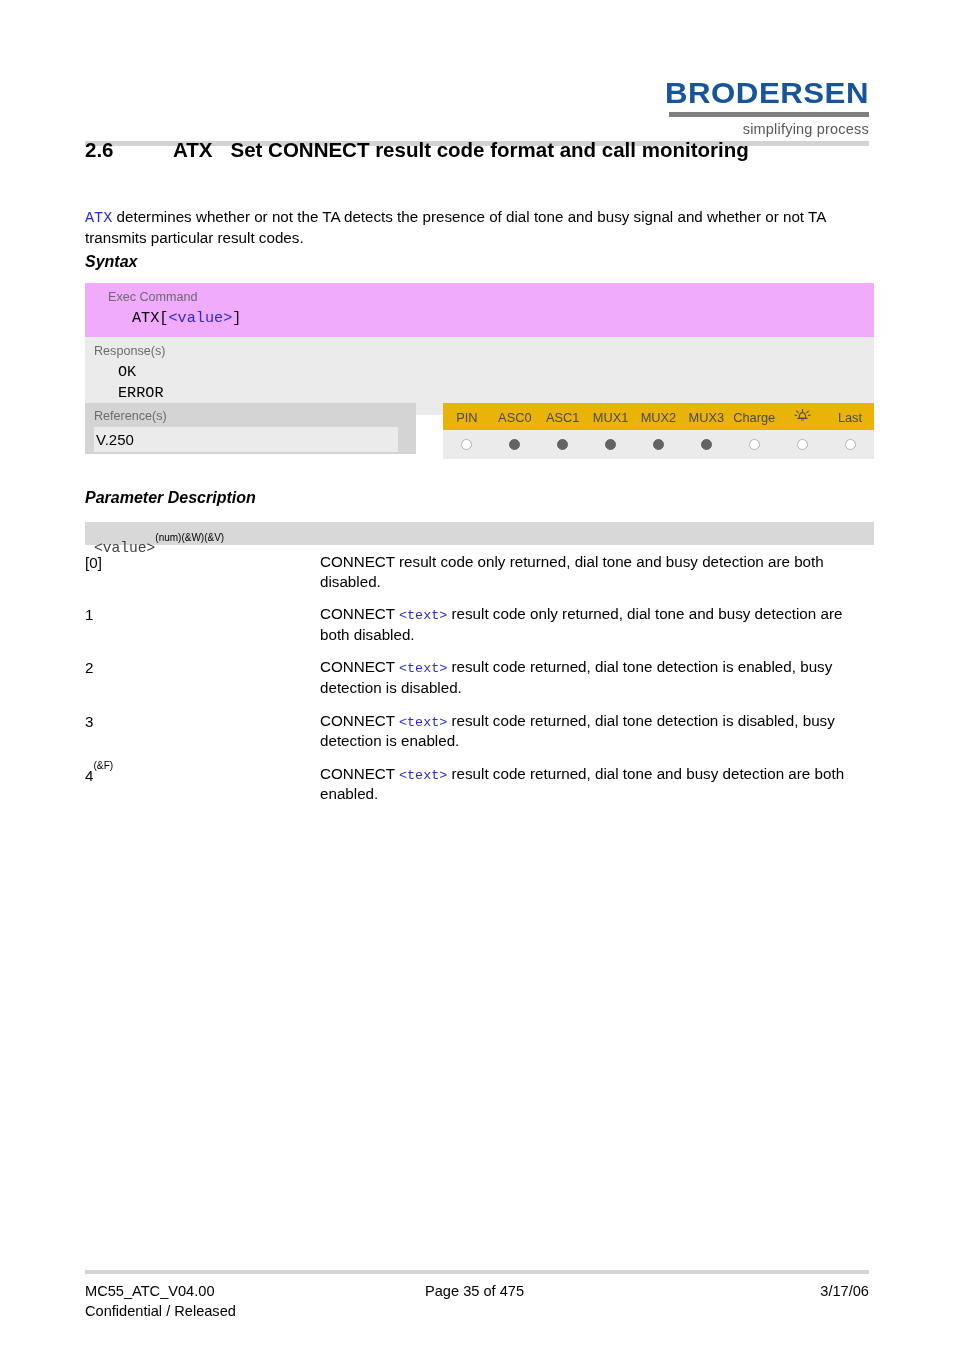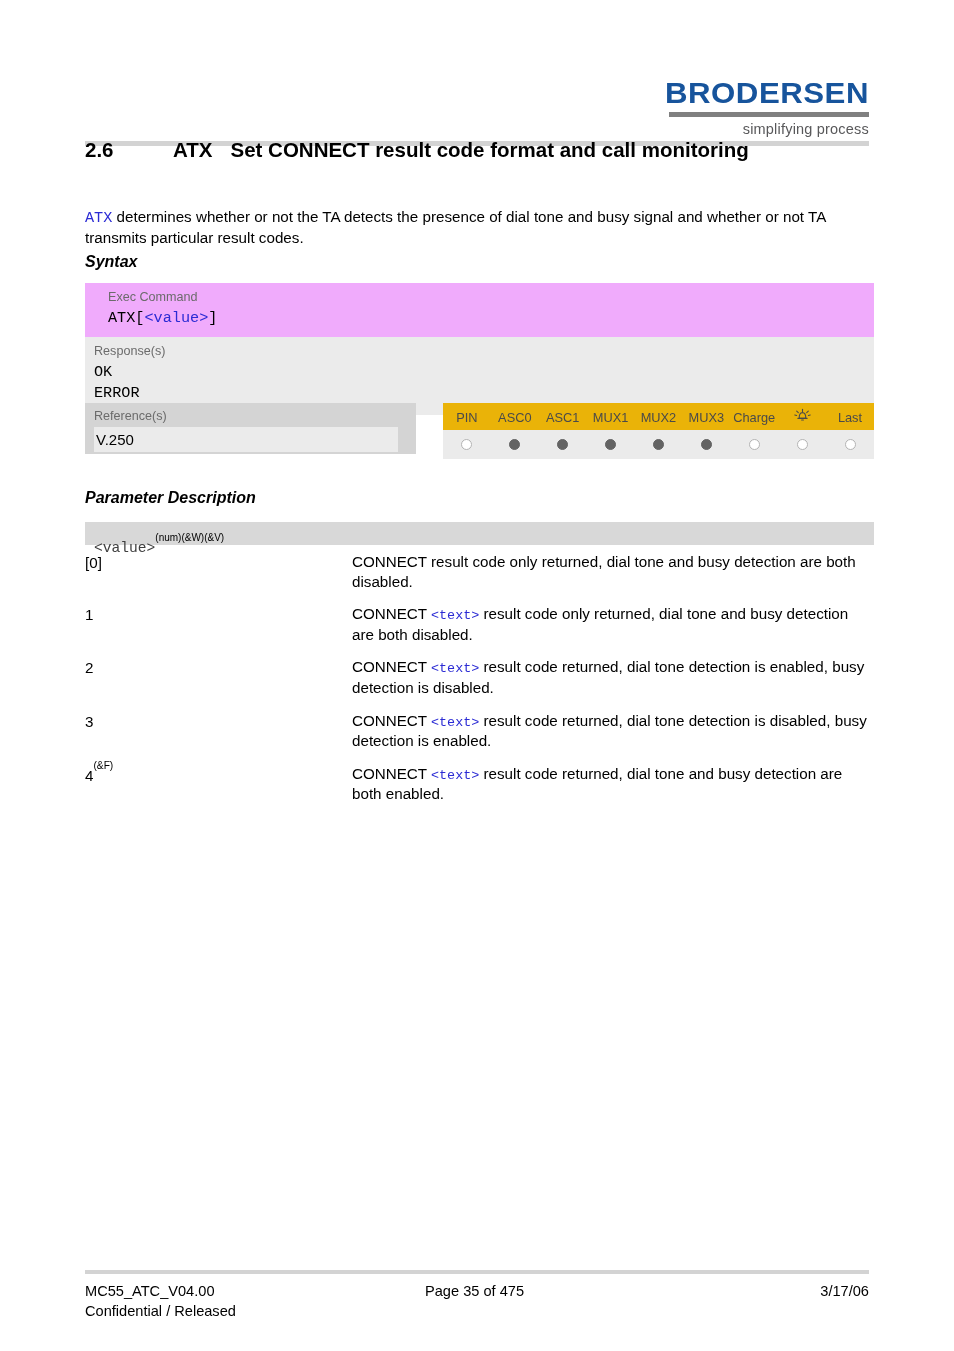--- a/index.html
+++ b/index.html
@@ -117,20 +117,21 @@
     font-size: 12.6px;
     color: #6b6b6b;
     line-height: 1.35;
     margin-bottom: 2px;
   }
   .sx-code {
     font-family: "Liberation Mono", monospace;
     font-size: 15.2px;
     line-height: 1.42;
     color: #000;
+    margin-left: 24px;
   }
 
   
   .ref-row {
     position: absolute;
     left: 0; top: 403px;
     width: 789px;
     height: 51px;
   }
   .ref-box {
@@ -235,21 +236,20 @@
   }
   .prow-key sup {
     font-size: 10.2px;
     top: -0.55em;
     position: relative;
   }
   .prow-desc {
     flex: 1 1 auto;
     font-size: 15.2px;
     line-height: 1.33;
-    margin-left: 32px;
   }
 
   
   .footer-rule {
     position: absolute;
     left: 85px; top: 1270px;
     width: 784px; height: 4px;
     background: #d3d3d3;
   }
   .footer {

